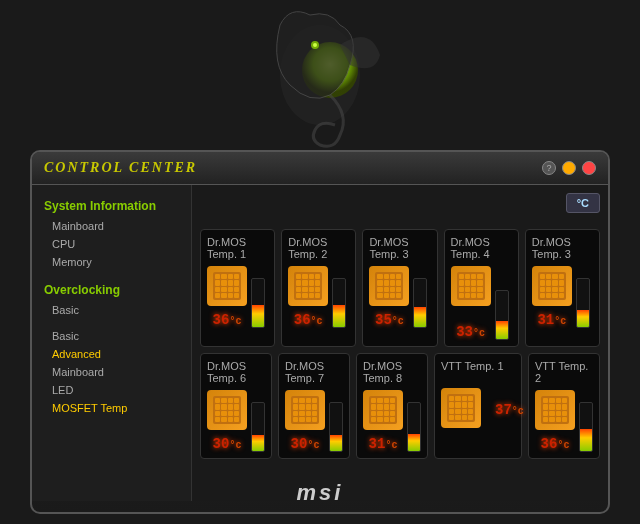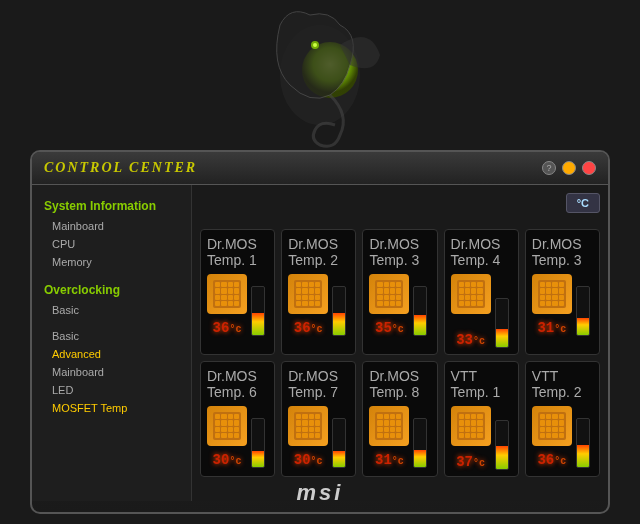--- a/index.html
+++ b/index.html
@@ -140,21 +140,21 @@
       width: 88px;
       background: #0a0a0a;
       border: 1px solid #333;
       border-radius: 4px;
       padding: 6px;
       position: relative;
     }
 
     .temp-card-title {
       color: #aaa;
-      font-size: 14px;
+      font-size: 11px;
       margin-bottom: 6px;
     }
 
     .temp-card-inner {
       display: flex;
       gap: 4px;
       align-items: flex-end;
     }
 
     
@@ -582,21 +582,21 @@
           <div class="temp-display">31<span class="degree-c">°c</span></div>
         </div>
         <div class="temp-bar-container">
           <div class="temp-bar-fill" style="height:35%;"></div>
         </div>
       </div>
     </div>
           <div class="temp-card">
       <div class="temp-card-title">VTT Temp. 1</div>
       <div class="temp-card-inner">
-        <div style="display:flex; flex-direction:column; align-items:center; gap:4px;text-align:right;">
+        <div style="display:flex; align-items:center; gap:14px;text-align:right;">
           <div class="chip-icon">
             <div class="chip-grid">
               <div class="chip-cell"></div>
                     <div class="chip-cell"></div>
                     <div class="chip-cell"></div>
                     <div class="chip-cell"></div>
                     <div class="chip-cell"></div>
                     <div class="chip-cell"></div>
                     <div class="chip-cell"></div>
                     <div class="chip-cell"></div>

